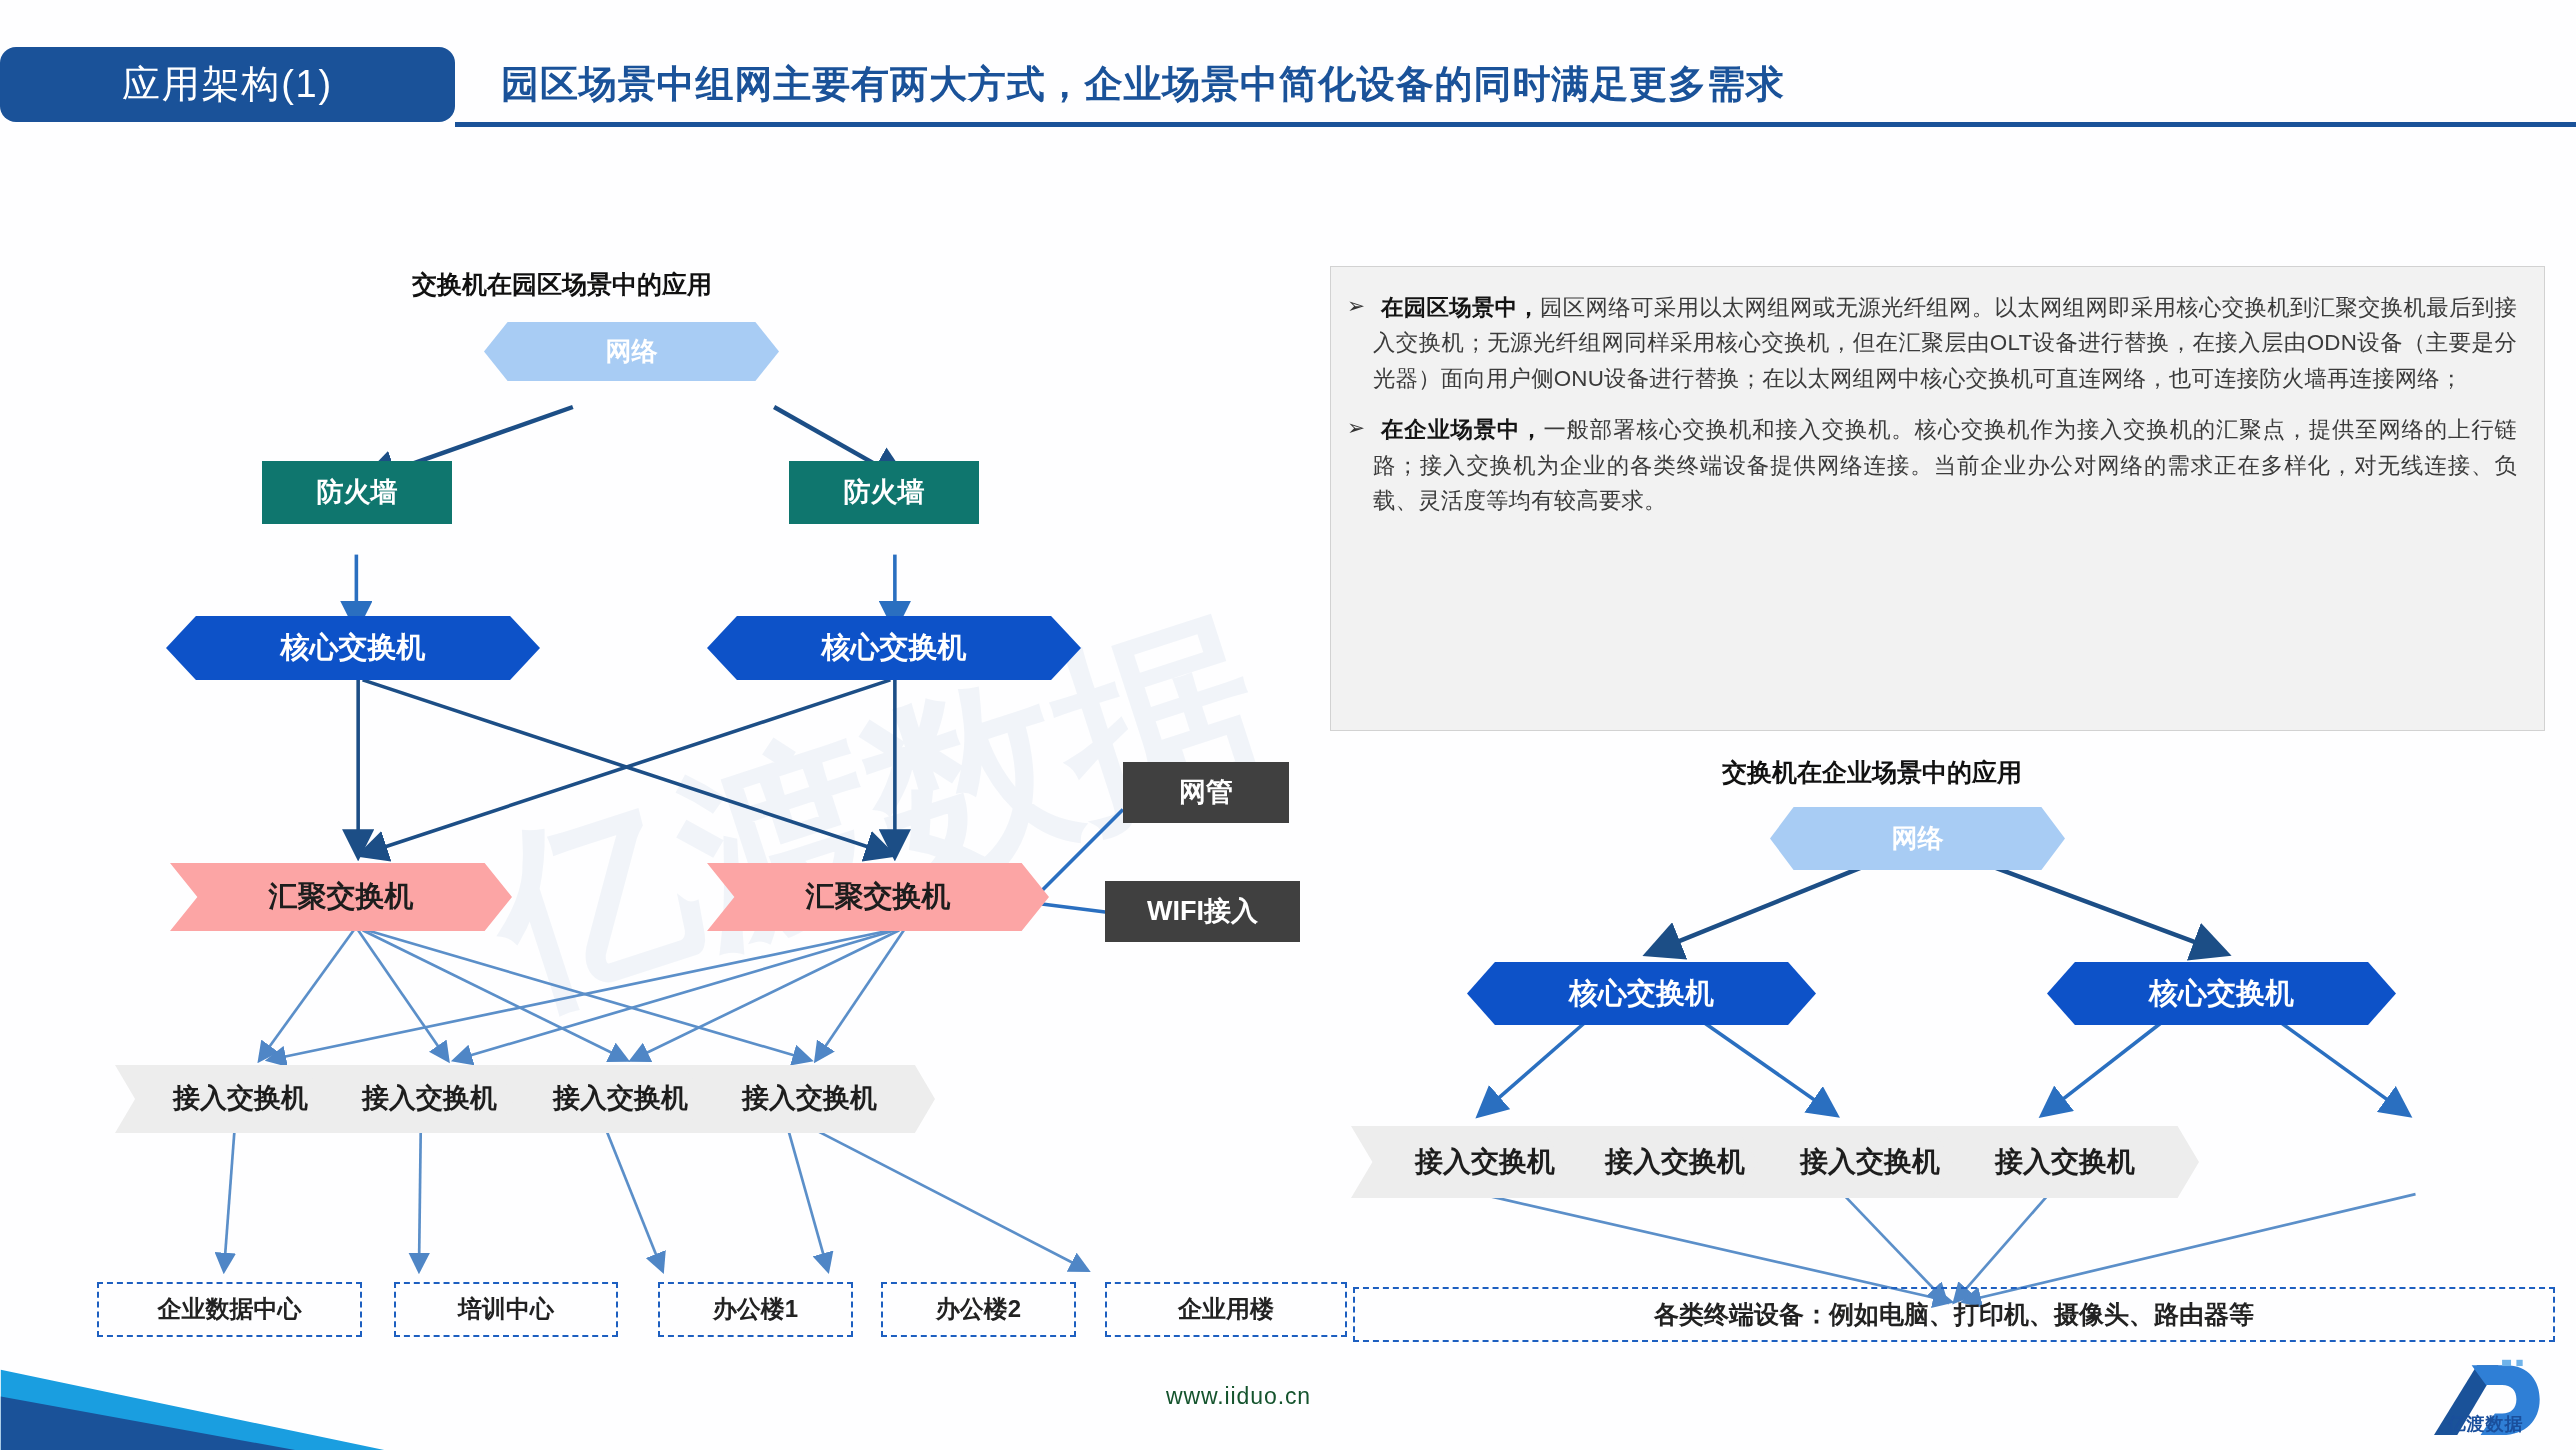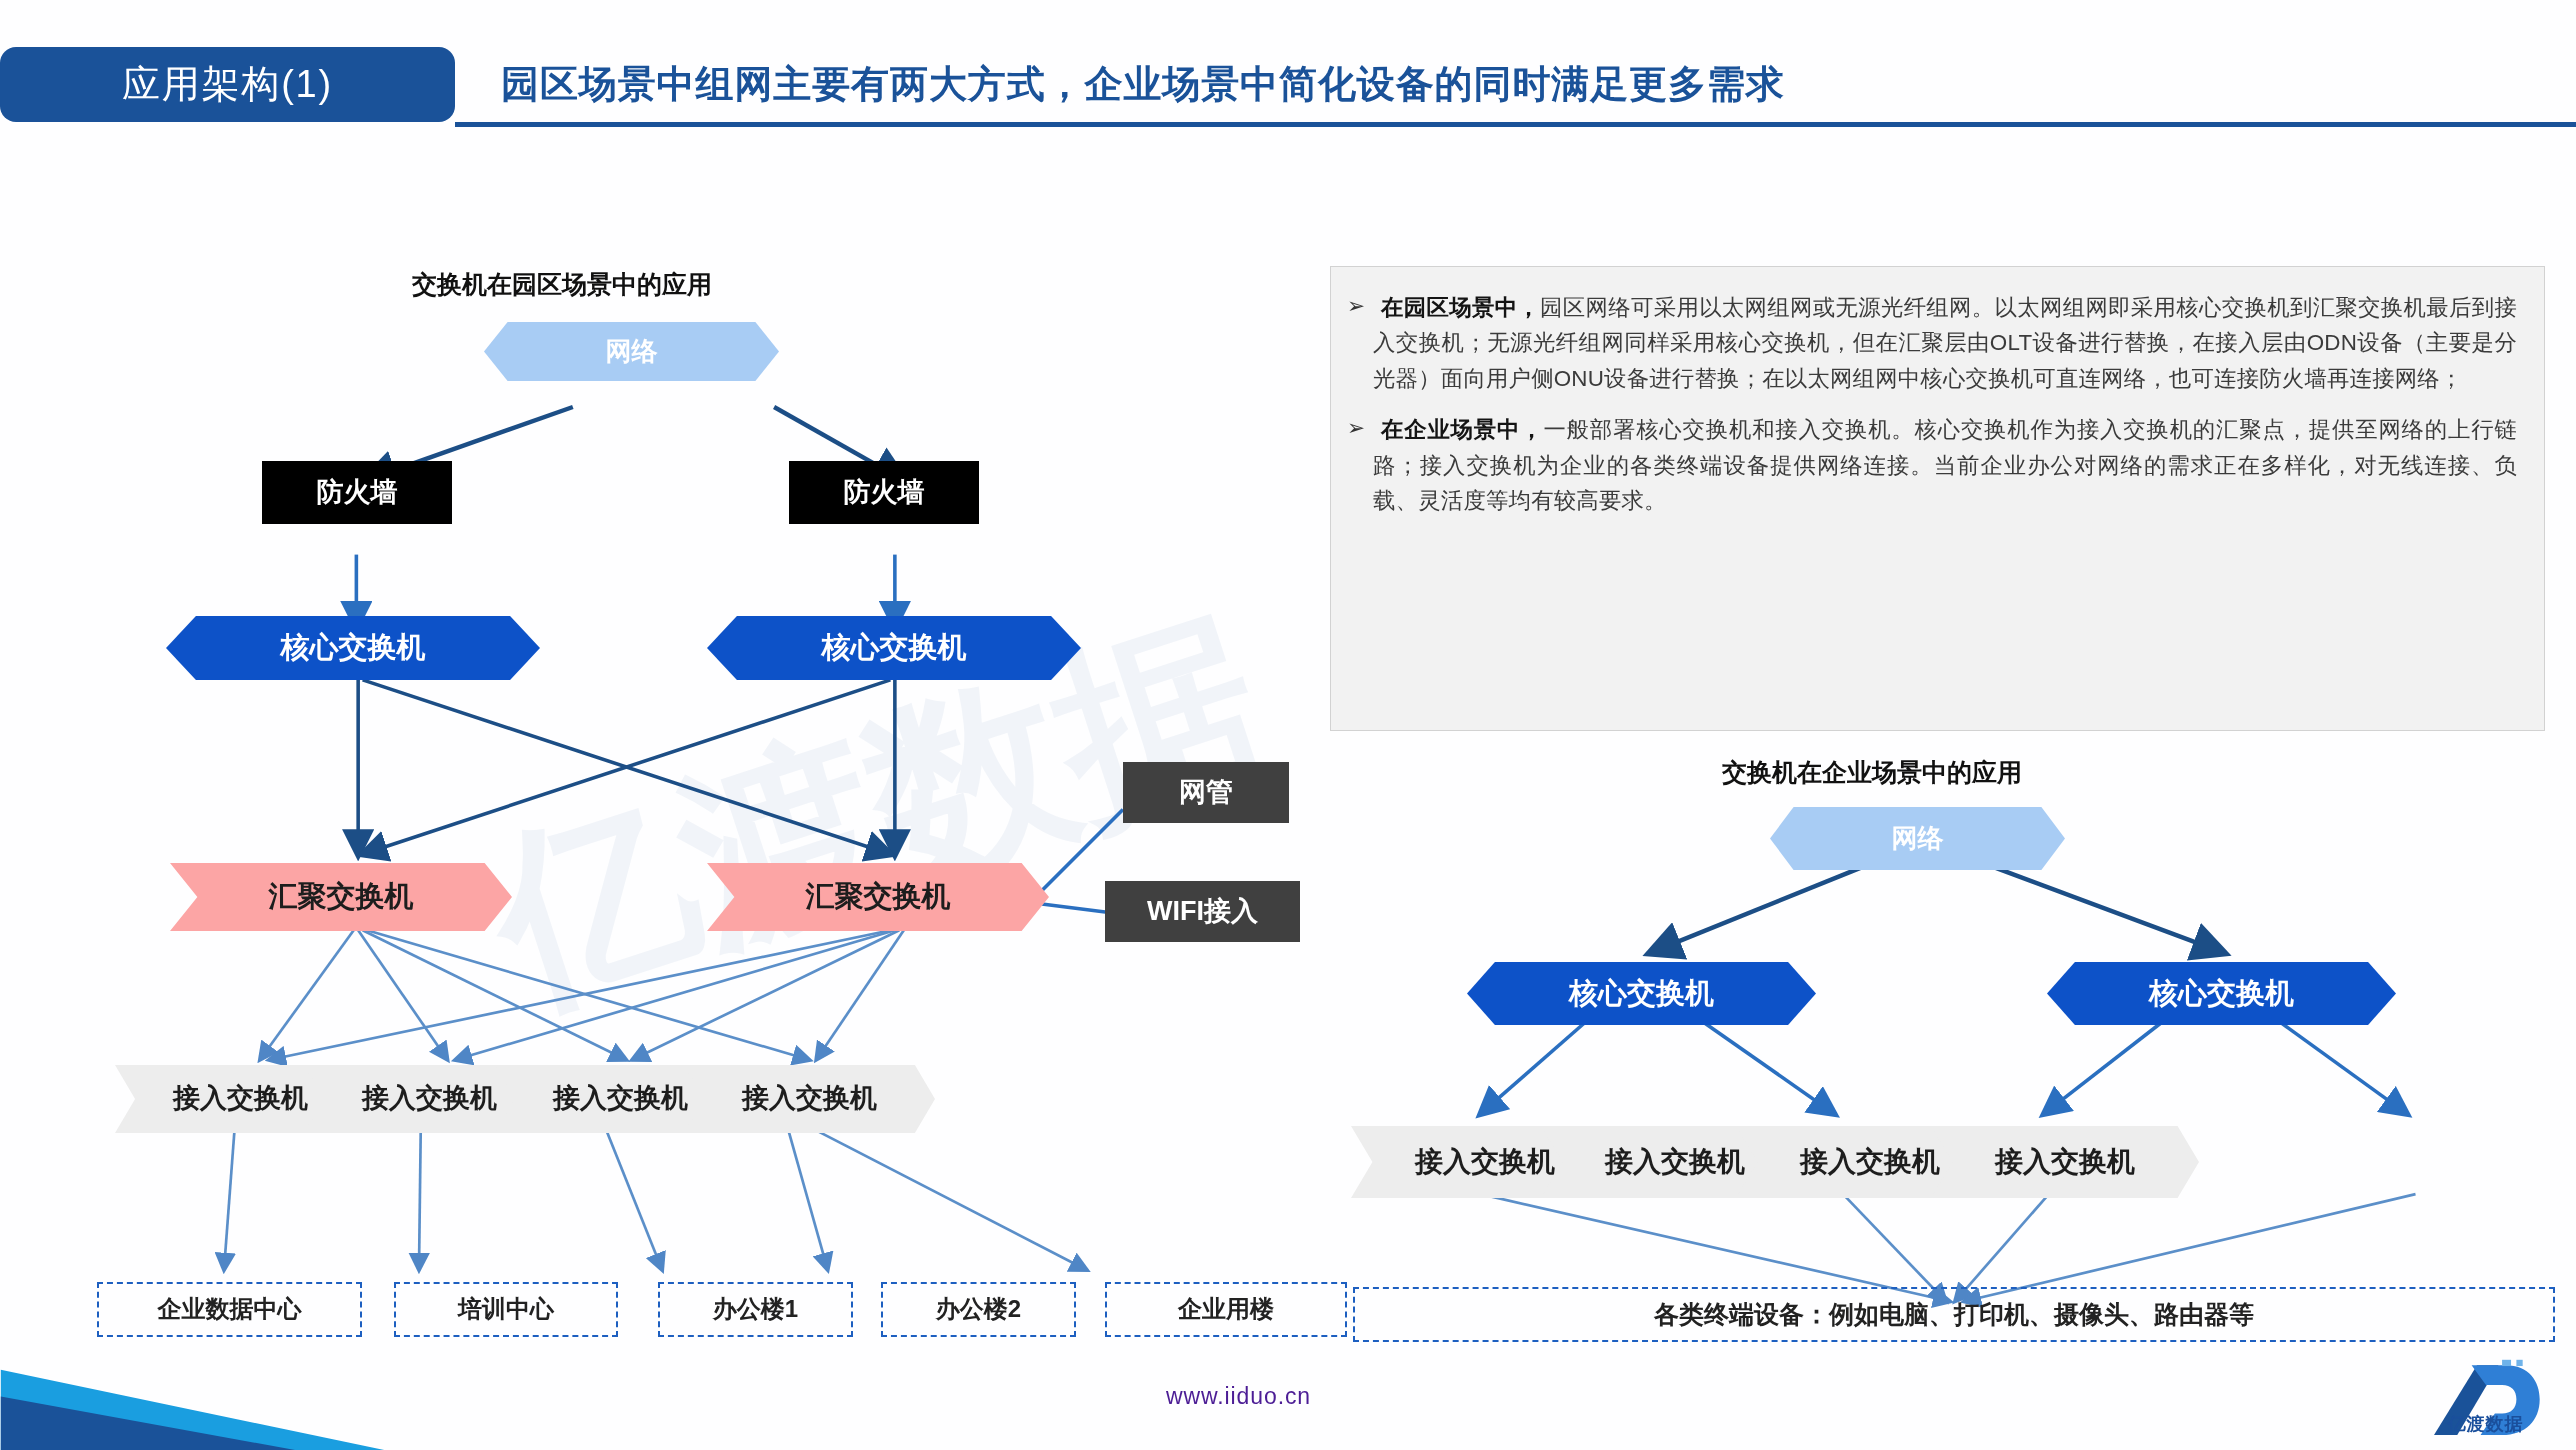--- a/index.html
+++ b/index.html
@@ -46,21 +46,21 @@
     clip-path:polygon(0% 50%,8% 0%,92% 0%,100% 50%,92% 100%,8% 100%);
   }
   
   .hexsoft{
     clip-path:polygon(0% 0%,92% 0%,100% 50%,92% 100%,0% 100%,8% 50%);
   }
   .n-network{background:#a8ccf4;color:#ffffff;}
   .n-core{background:#0d52c8;color:#ffffff;}
   .n-agg{background:#fca5a5;color:#1d1d1d;}
   .n-access{background:#ededed;color:#1d1d1d;}
-  .n-fw{background:#000000;color:#ffffff;}
+  .n-fw{background:#0f766e;color:#ffffff;}
   .n-gray-box{background:#404040;color:#ffffff;}
   .n-dashed{
     background:transparent;color:#222222;
     border:2.7px dashed #1d5fc0;
   }
 
   
   .diagram-title{
     position:absolute;color:#111111;font-size:25px;font-weight:bold;
     white-space:nowrap;
@@ -82,21 +82,21 @@
     letter-spacing:0.2px;
   }
   .bullet-text b{color:#141414;margin-left:8px;}
 
   
   .wires{position:absolute;left:0;top:0;width:2576px;height:1450px;pointer-events:none;}
 
   
   .footer-url{
     position:absolute;left:1166px;top:1383px;
-    color:#4c1d95;font-size:23px;letter-spacing:0.9px;
+    color:#14532d;font-size:23px;letter-spacing:0.9px;
   }
   .corner-deco{position:absolute;left:0;bottom:0;width:385px;height:107px;}
   .logo{position:absolute;left:2416px;top:1358px;width:139px;height:86px;}
   .logo-sub{
     position:absolute;left:2413px;top:1412px;width:145px;text-align:center;
     color:#1a4f9c;font-size:18px;font-weight:bold;letter-spacing:0.9px;
   }
 
   
   .watermark{

